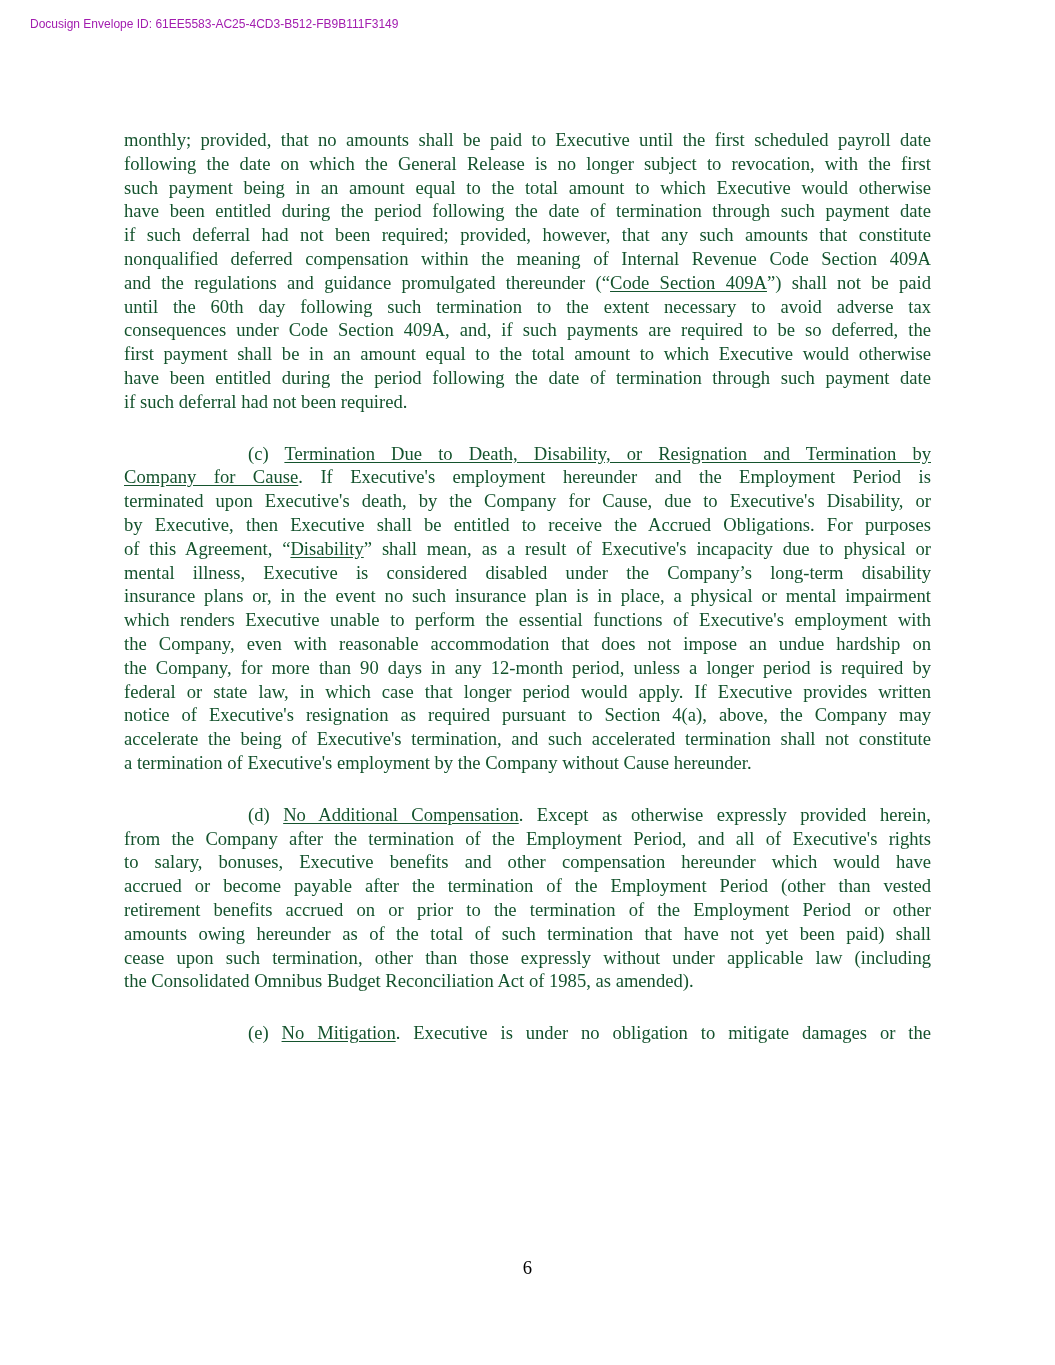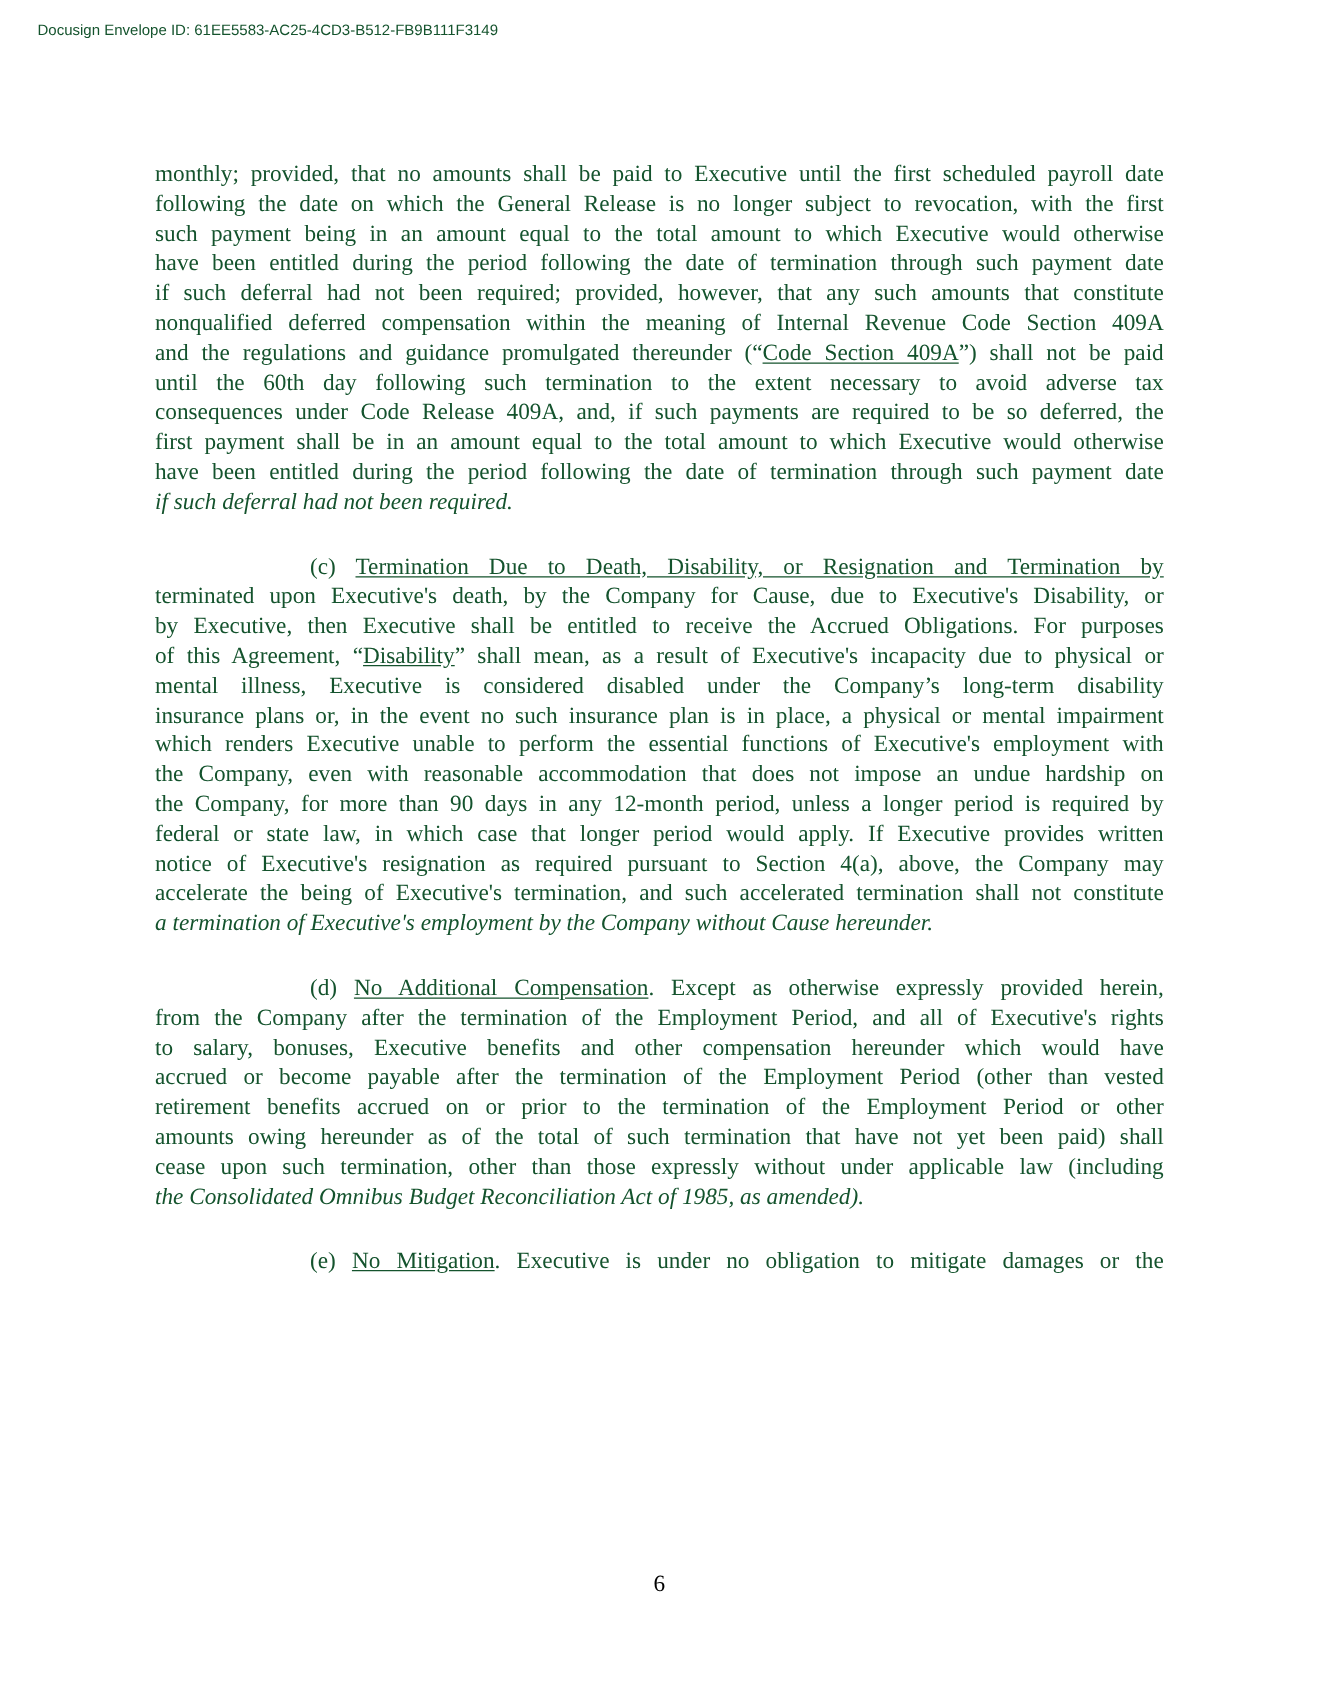--- a/index.html
+++ b/index.html
@@ -1,30 +1,30 @@
 <!DOCTYPE html>
 <html><head>
   <meta charset="utf-8">
   <style>
     html, body { margin: 0; padding: 0; background: #ffffff; }
     body { width: 1055px; height: 1365px; position: relative; overflow: hidden; }
     .envelope {
       position: absolute; left: 30px; top: 17px;
-      font-family: "Liberation Sans", sans-serif; font-size: 12px; color: #14532d;
+      font-family: "Liberation Sans", sans-serif; font-size: 12px; color: #a21caf;
     }
     .page {
       position: absolute; left: 124px; top: 128px; width: 807px;
       font-family: "Liberation Serif", serif; font-size: 18.6px; color: #14532d;
     }
     .para { margin: 0 0 20px 0; }
     .line {
       display: block; height: 23.8px; line-height: 23.8px;
       white-space: nowrap; text-align: justify; text-align-last: justify;
     }
-    .line.last { text-align-last: left; font-style: italic; }
+    .line.last { text-align-last: left; }
     .indent { padding-left: 124px; margin-top: 28px; }
     u { text-decoration: underline; text-underline-offset: 2px; }
     .page-number {
       position: absolute; left: 0; width: 1055px; top: 1257px; text-align: center;
       font-family: "Liberation Serif", serif; font-size: 18.6px; color: #000;
     }
   </style>
 </head>
 <body>
 
@@ -34,28 +34,29 @@
 
   <div class="para">
     <span class="line">monthly; provided, that no amounts shall be paid to Executive until the first scheduled payroll date</span>
     <span class="line">following the date on which the General Release is no longer subject to revocation, with the first</span>
     <span class="line">such payment being in an amount equal to the total amount to which Executive would otherwise</span>
     <span class="line">have been entitled during the period following the date of termination through such payment date</span>
     <span class="line">if such deferral had not been required; provided, however, that any such amounts that constitute</span>
     <span class="line">nonqualified deferred compensation within the meaning of Internal Revenue Code Section 409A</span>
     <span class="line"><span>and the regulations and guidance promulgated thereunder (“</span><u>Code Section 409A</u><span>”) shall not be paid</span></span>
     <span class="line">until the 60th day following such termination to the extent necessary to avoid adverse tax</span>
-    <span class="line">consequences under Code Release 409A, and, if such payments are required to be so deferred, the</span>
+    <span class="line">consequences under Code Section 409A, and, if such payments are required to be so deferred, the</span>
     <span class="line">first payment shall be in an amount equal to the total amount to which Executive would otherwise</span>
     <span class="line">have been entitled during the period following the date of termination through such payment date</span>
     <span class="line last">if such deferral had not been required.</span>
   </div>
 
   <div class="para">
     <span class="line indent"><span>(c)</span> <u>Termination Due to Death, Disability, or Resignation and Termination by</u></span>
+    <span class="line"><u>Company for Cause</u><span>.  If Executive's employment hereunder and the Employment Period is</span></span>
     <span class="line">terminated upon Executive's death, by the Company for Cause, due to Executive's Disability, or</span>
     <span class="line">by Executive, then Executive shall be entitled to receive the Accrued Obligations.  For purposes</span>
     <span class="line"><span>of this Agreement, “</span><u>Disability</u><span>” shall mean, as a result of Executive's incapacity due to physical or</span></span>
     <span class="line">mental illness, Executive is considered disabled under the Company’s long-term disability</span>
     <span class="line">insurance plans or, in the event no such insurance plan is in place, a physical or mental impairment</span>
     <span class="line">which renders Executive unable to perform the essential functions of Executive's employment with</span>
     <span class="line">the Company, even with reasonable accommodation that does not impose an undue hardship on</span>
     <span class="line">the Company, for more than 90 days in any 12-month period, unless a longer period is required by</span>
     <span class="line">federal or state law, in which case that longer period would apply.  If Executive provides written</span>
     <span class="line">notice of Executive's resignation as required pursuant to Section 4(a), above, the Company may</span>

